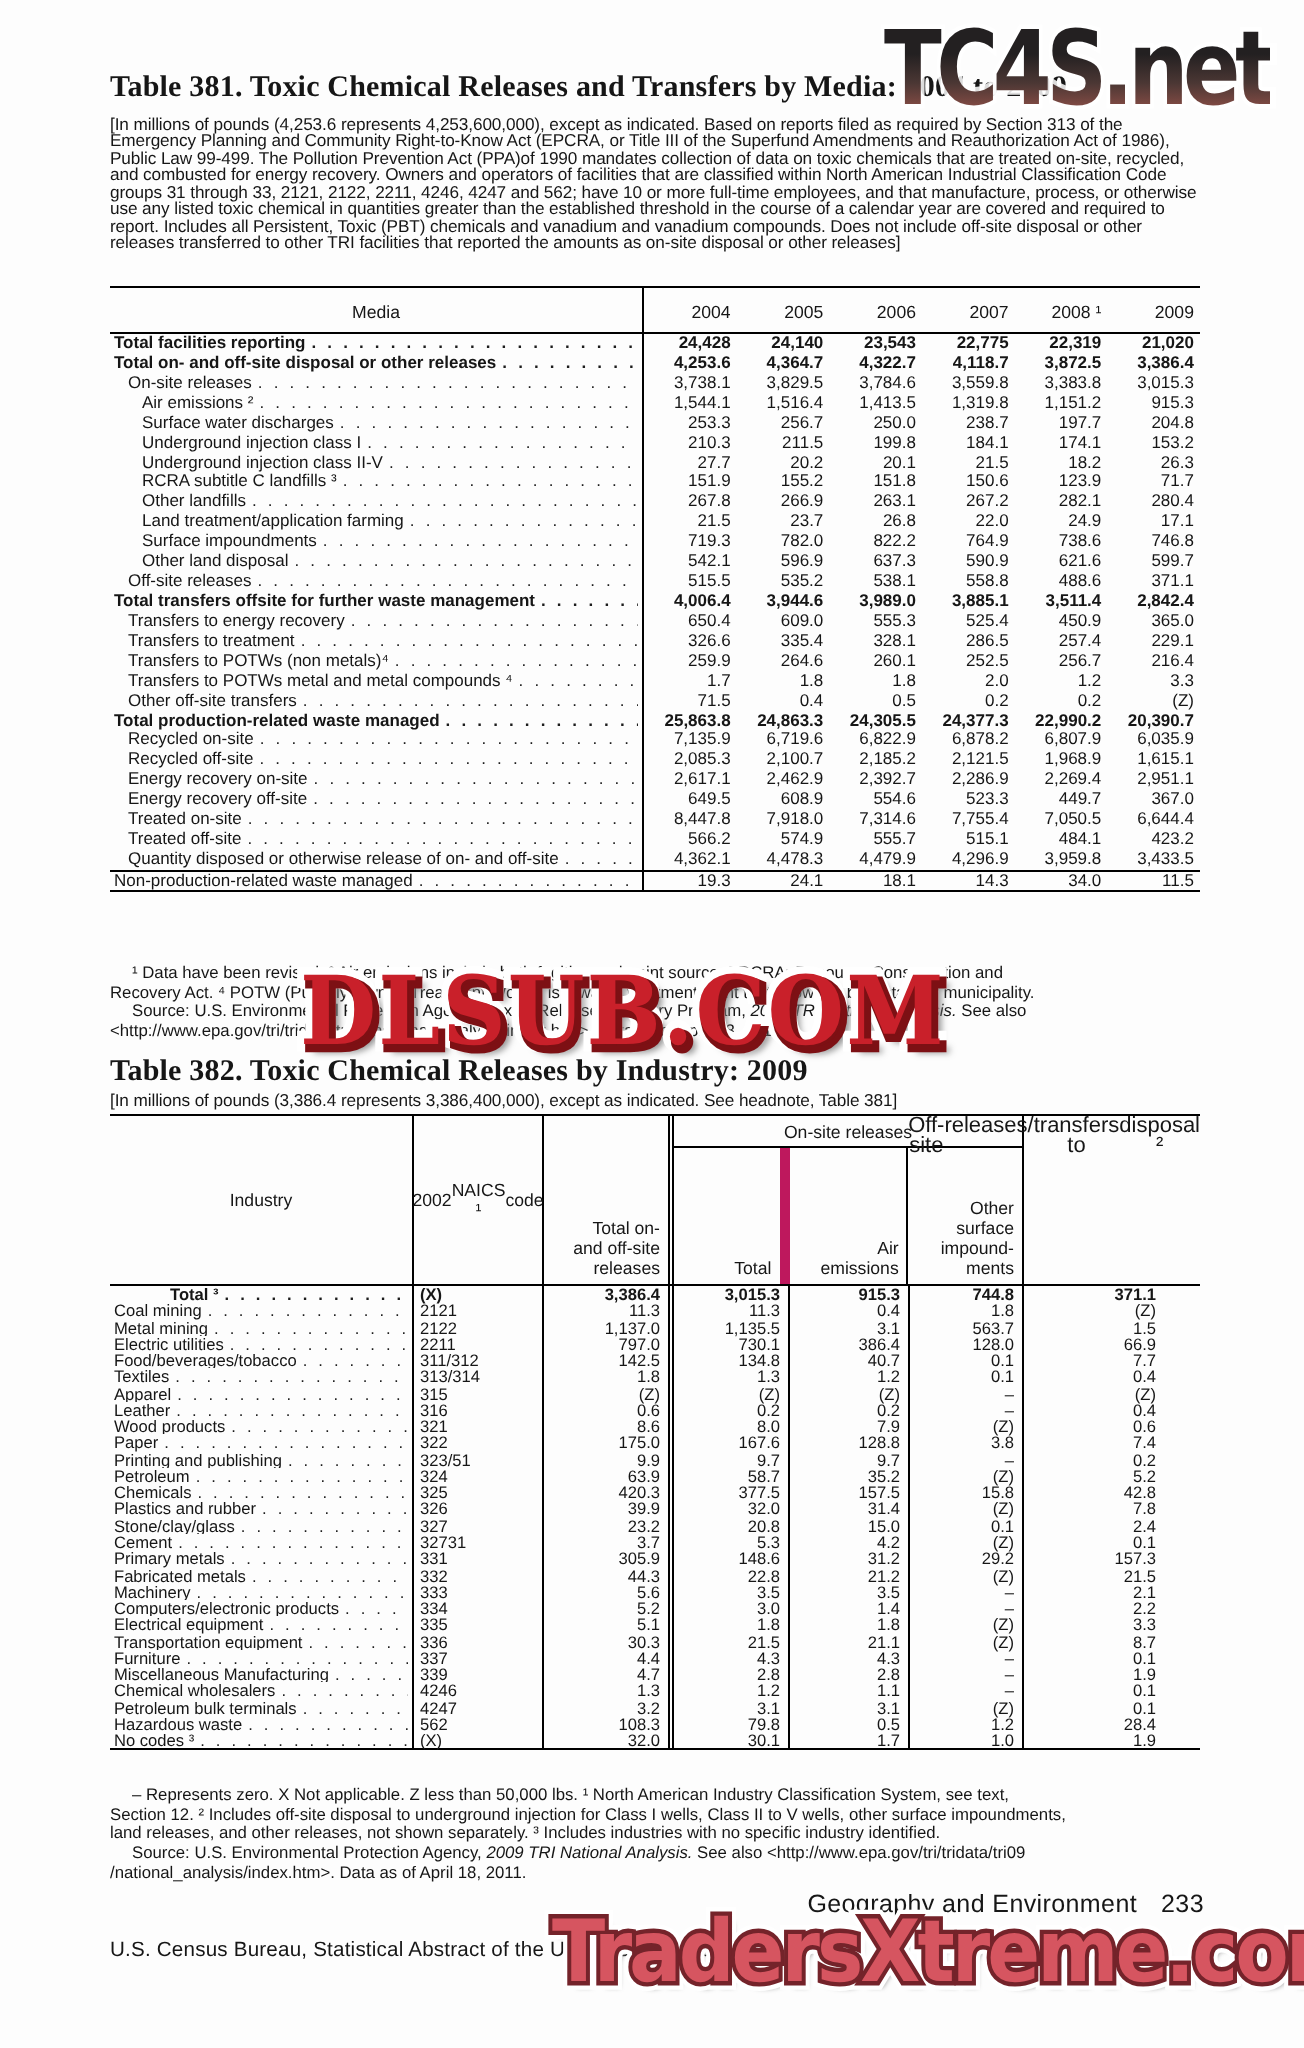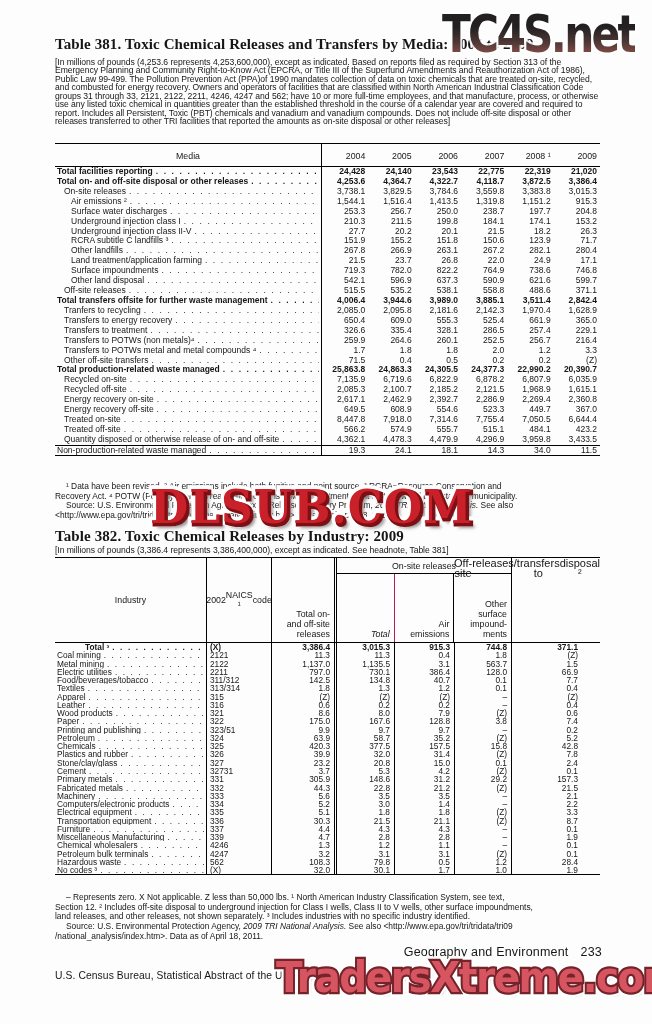--- a/index.html
+++ b/index.html
@@ -41,21 +41,21 @@
                justify-content:center;font-size:8.8px;}
   .hc.code{width:65px;border-right:1px solid #000;display:flex;flex-direction:row;
            align-items:center;justify-content:center;text-align:center;font-size:8.8px;line-height:10px;}
   .hc.total{width:65px;border-right:3px double #000;display:flex;flex-direction:column;
             justify-content:flex-end;text-align:right;padding:0 4px 3px 0;font-size:8.8px;line-height:10px;}
   .hc.onsite{width:175px;border-right:1px solid #000;display:flex;flex-direction:column;}
   .onsite-spanner{height:16px;line-height:16px;text-align:center;border-bottom:1px solid #000;font-size:8.8px;}
   .onsite-sub{flex:1;display:flex;}
   .sub{display:flex;flex-direction:column;justify-content:flex-end;text-align:right;
        padding:0 4px 3px 0;font-size:8.8px;line-height:10px;}
-  .sub.s-total{width:58px;border-right:1px solid #be185d;font-style:italic;}
+  .sub.s-total{width:58px;border-right:5px solid #be185d;}
   .sub.s-air{width:60px;border-right:1px solid #000;}
   .sub.s-other{width:57px;}
   .hc.offsite{width:88px;display:flex;justify-content:flex-end;
               text-align:center;padding-bottom:3px;font-size:11px;line-height:10px;}
   .t382-body{border-bottom:1.5px solid #000;}
   .row382{display:flex;height:8.28px;line-height:8.3px;}
   .c-ind{width:152px;border-right:1px solid #000;display:flex;overflow:hidden;padding-left:2px;}
   .c-ind.center{padding-left:30px;}
   .c-code{width:65px;border-right:1px solid #000;padding-left:3px;}
   .c-n1{width:65px;border-right:3px double #000;text-align:right;padding-right:4px;}
@@ -271,40 +271,28 @@
           </div>
           <div class="c-num">4,006.4</div>
           <div class="c-num">3,944.6</div>
           <div class="c-num">3,989.0</div>
           <div class="c-num">3,885.1</div>
           <div class="c-num">3,511.4</div>
           <div class="c-num">2,842.4</div>
         </div>
         <div class="row381">
           <div class="c-lbl ind1">
-            <span class="lbl-text">Tranfers to recycling</span>
-            <span class="dots"></span>
-          </div>
-          <div class="c-num">2,085.0</div>
-          <div class="c-num">2,095.8</div>
-          <div class="c-num">2,181.6</div>
-          <div class="c-num">2,142.3</div>
-          <div class="c-num">1,970.4</div>
-          <div class="c-num">1,628.9</div>
-        </div>
-        <div class="row381">
-          <div class="c-lbl ind1">
             <span class="lbl-text">Transfers to energy recovery</span>
             <span class="dots"></span>
           </div>
           <div class="c-num">650.4</div>
           <div class="c-num">609.0</div>
           <div class="c-num">555.3</div>
           <div class="c-num">525.4</div>
-          <div class="c-num">661.9</div>
+          <div class="c-num">450.9</div>
           <div class="c-num">365.0</div>
         </div>
         <div class="row381">
           <div class="c-lbl ind1">
             <span class="lbl-text">Transfers to treatment</span>
             <span class="dots"></span>
           </div>
           <div class="c-num">326.6</div>
           <div class="c-num">335.4</div>
           <div class="c-num">328.1</div>
@@ -387,21 +375,21 @@
         <div class="row381">
           <div class="c-lbl ind1">
             <span class="lbl-text">Energy recovery on-site</span>
             <span class="dots"></span>
           </div>
           <div class="c-num">2,617.1</div>
           <div class="c-num">2,462.9</div>
           <div class="c-num">2,392.7</div>
           <div class="c-num">2,286.9</div>
           <div class="c-num">2,269.4</div>
-          <div class="c-num">2,360.8</div>
+          <div class="c-num">2,951.1</div>
         </div>
         <div class="row381">
           <div class="c-lbl ind1">
             <span class="lbl-text">Energy recovery off-site</span>
             <span class="dots"></span>
           </div>
           <div class="c-num">649.5</div>
           <div class="c-num">608.9</div>
           <div class="c-num">554.6</div>
           <div class="c-num">523.3</div>

